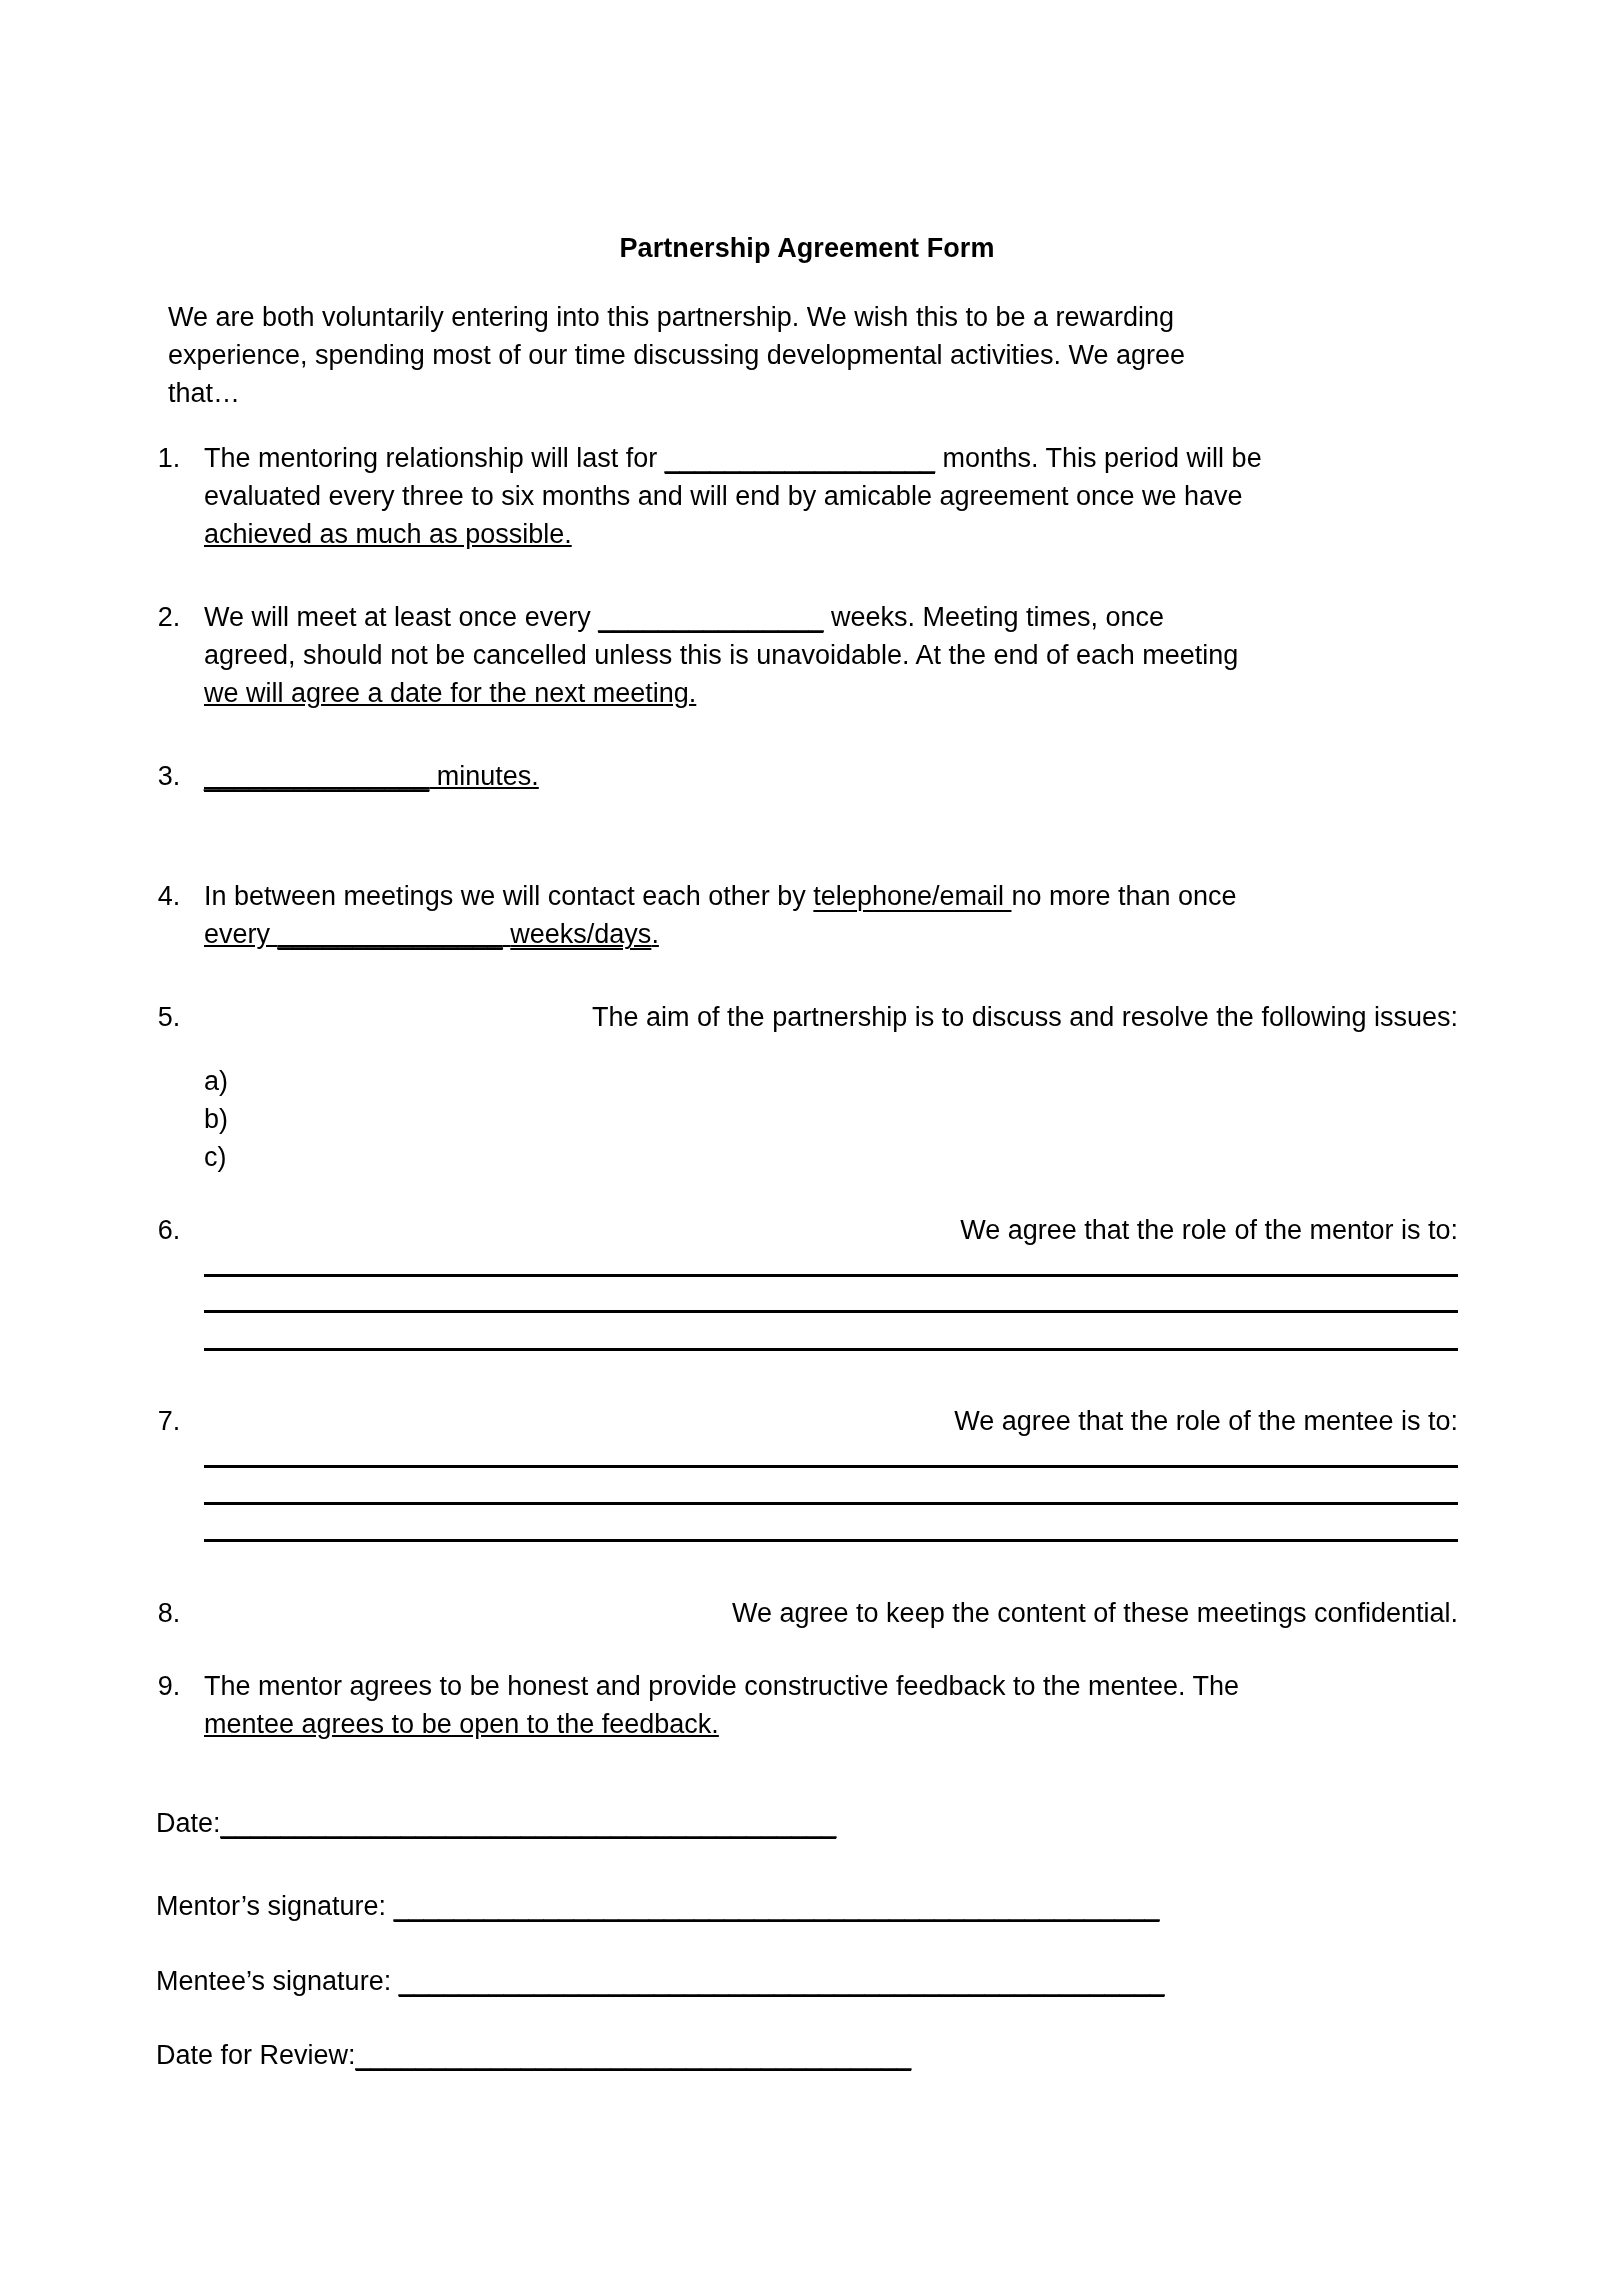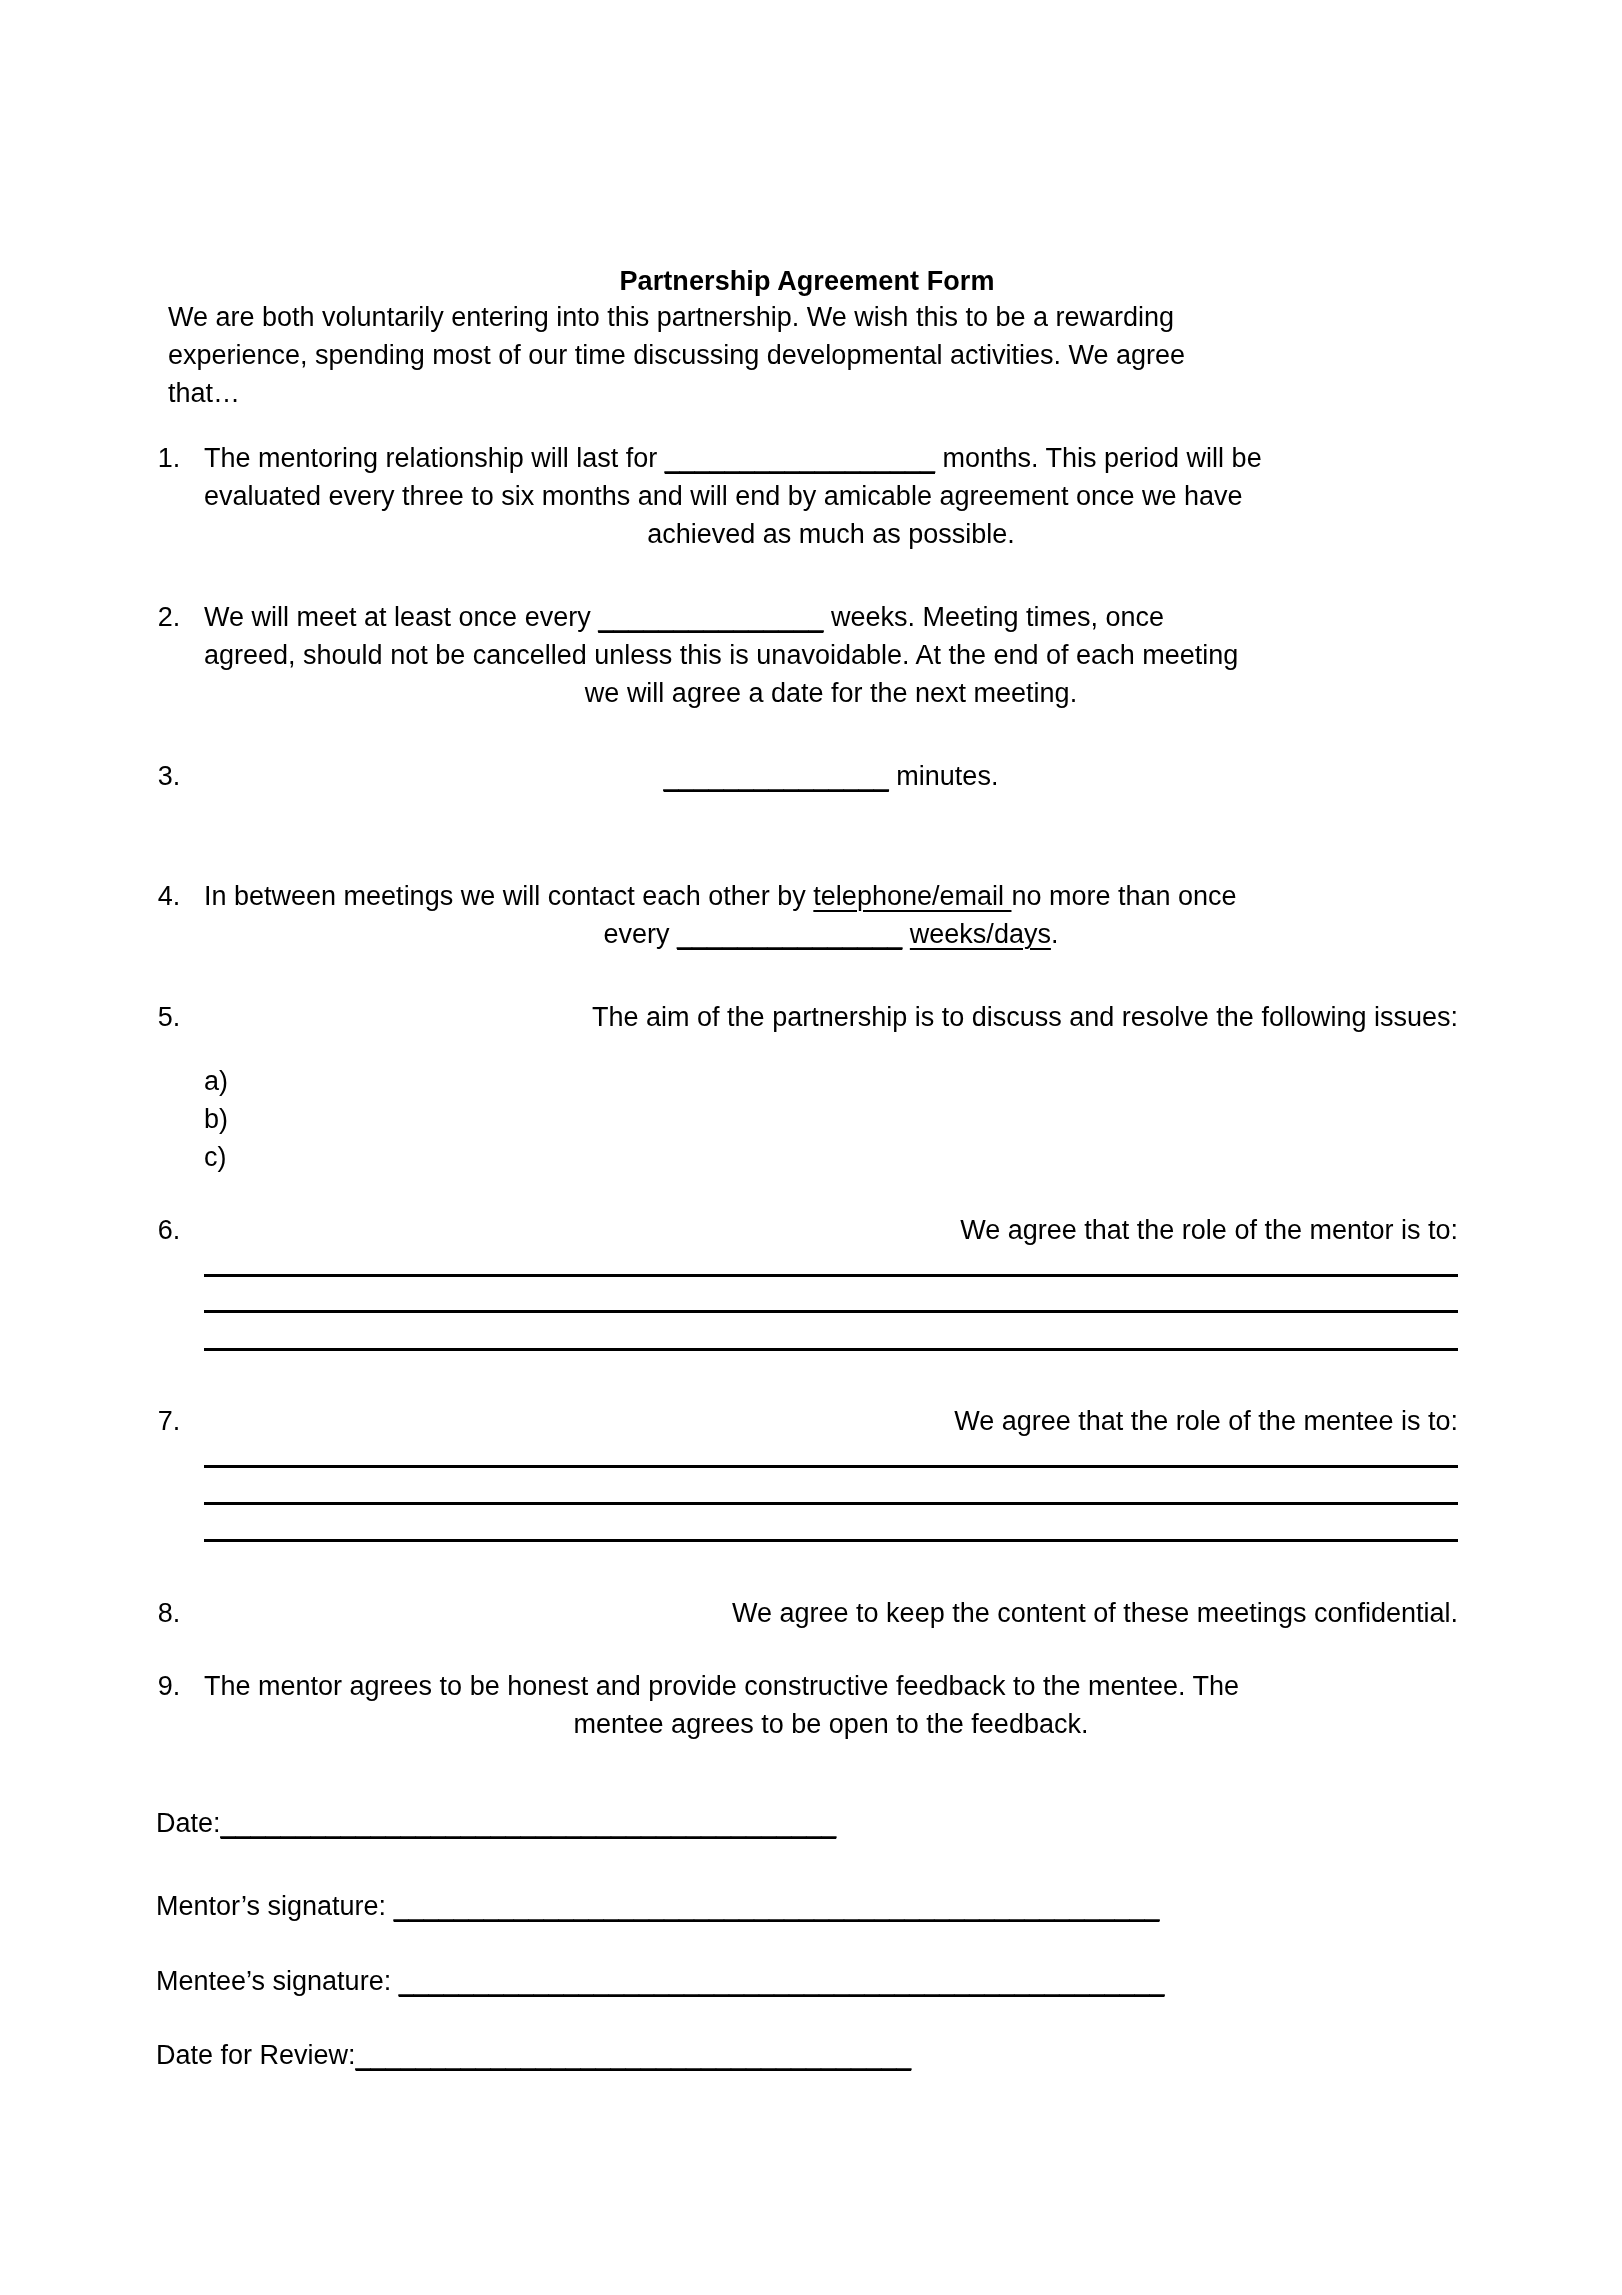--- a/index.html
+++ b/index.html
@@ -31,21 +31,20 @@
   .doc-title {
     position: absolute;
     left: 0;
     top: 232px;
     width: 1302px;
     text-align: center;
     font-size: 27px;
     font-weight: bold;
     line-height: 33px;
     letter-spacing: 0.1px;
-    margin-top: 33px;
   }
 
   
   .intro {
     position: absolute;
     left: 12px;
     top: 298px;
     width: 1302px;
     font-size: 27px;
     line-height: 38px;
@@ -69,21 +68,22 @@
     top: 0;
     width: 40px;
     text-align: left;
   }
   .item .body {
     margin-left: 48px;
     text-align: justify;
     text-justify: inter-word;
   }
   .item .body .lastline {
-    text-align: center;
+    text-align: left;
+    text-decoration: underline;
   }
   
   .item.plain .body {
     text-align: right;
   }
 
   .blank {
     text-decoration: underline;
     text-decoration-thickness: 2.3px;
     text-underline-offset: 4.6px;

